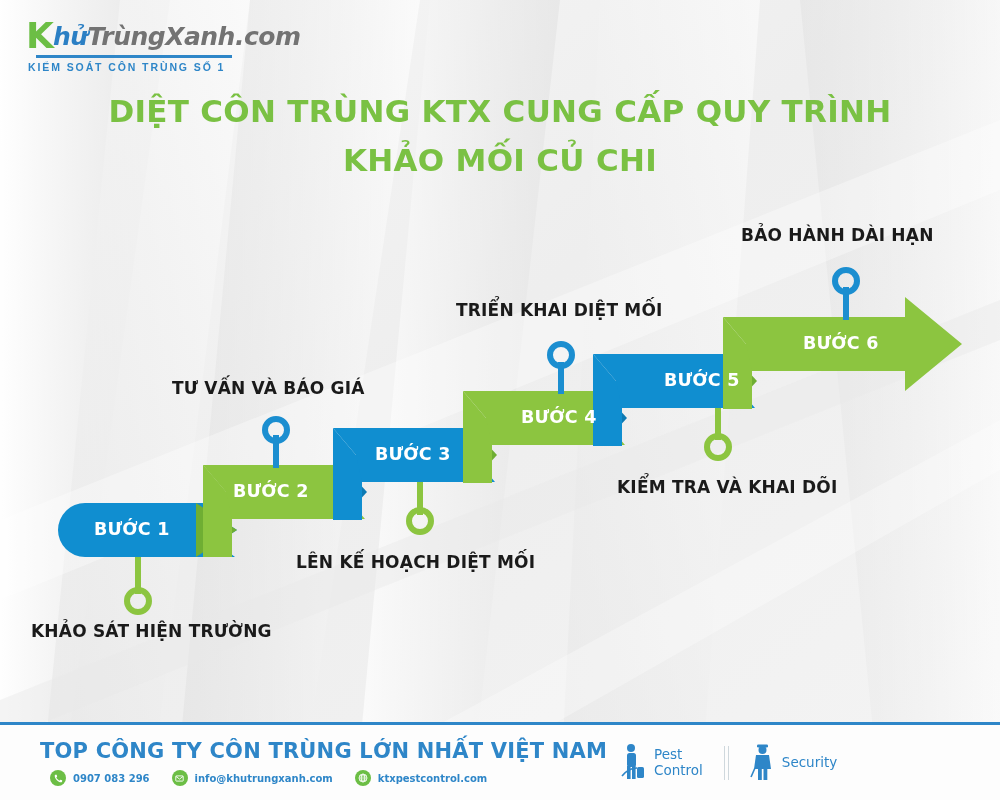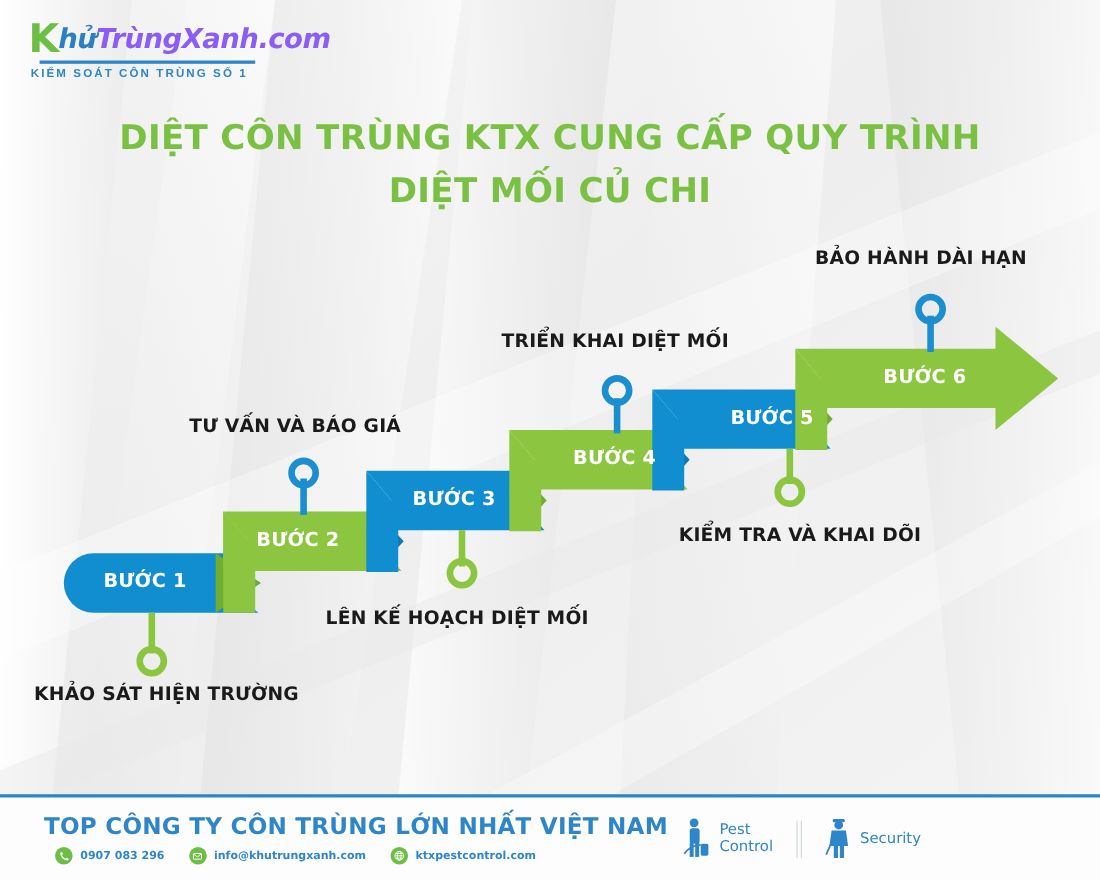--- a/index.html
+++ b/index.html
@@ -18,35 +18,35 @@
   #logo-block { position:absolute; left:26px; top:18px; z-index:5; }
   #logo-word {
     font-family:"DejaVu Sans", sans-serif;
     font-size:25px; font-weight:bold; font-style:italic;
     letter-spacing:-0.5px; white-space:nowrap; line-height:1;
   }
   #logo-word .k {
     font-size:36px; font-style:normal; color:#6cbe45;
     line-height:1; vertical-align:-3px; letter-spacing:-1px;
   }
-  .lg-green { color:#8b5cf6; }
+  .lg-green { color:#737373; }
   .lg-blue  { color:#2b7fc4; }
   #logo-rule {
     height:3px; background:#2e86c8; margin-top:1px;
     width:196px; margin-left:10px;
   }
   #logo-tag {
     margin-top:3px; margin-left:2px;
     font-size:10.5px; font-weight:bold; letter-spacing:1.9px;
     color:#2e86c8; white-space:nowrap;
     font-family:"Liberation Sans", sans-serif;
   }
 
   
-  #title { position:absolute; left:0; right:0; top:101px; text-align:center; z-index:5; }
+  #title { position:absolute; left:0; right:0; top:87px; text-align:center; z-index:5; }
   #title div {
     font-family:"DejaVu Sans", sans-serif;
     font-size:31px; font-weight:bold; color:#7ac143;
     letter-spacing:0.3px; line-height:1.58; white-space:nowrap;
   }
 
   
   #stair { position:absolute; inset:0; z-index:4; }
 
   .steplabel {
@@ -133,21 +133,21 @@
 </svg>
 
 <div id="logo-block">
   <div id="logo-word"><span class="k">K</span><span class="lg-blue">hử</span><span class="lg-green">Trùng</span><span class="lg-green">Xanh.com</span></div>
   <div id="logo-rule"></div>
   <div id="logo-tag">KIỂM SOÁT CÔN TRÙNG SỐ 1</div>
 </div>
 
 <div id="title">
   <div>DIỆT CÔN TRÙNG KTX CUNG CẤP QUY TRÌNH</div>
-  <div>DIỆT MỐI CỦ CHI</div>
+  <div>KHẢO MỐI CỦ CHI</div>
 </div>
 
 <svg id="stair" viewBox="0 0 1000 800" preserveAspectRatio="none">
 
   <path d="M 85,503 L 200,503 L 235,503 L 200,530 L 235,557 L 85,557
            A 27,27 0 0 1 85,503 Z" fill="#108ed0"></path>
   <path d="M 195,503 L 237,530 L 195,557 Z" fill="#108ed0"></path>
 
   <path d="M 196,503 L 237,530 L 196,557 Z" fill="#6fae33"></path>
   <path d="M 203,465 L 365,465 L 342,492 L 365,519 L 203,519 L 226,492 Z" fill="#8cc540"></path>

